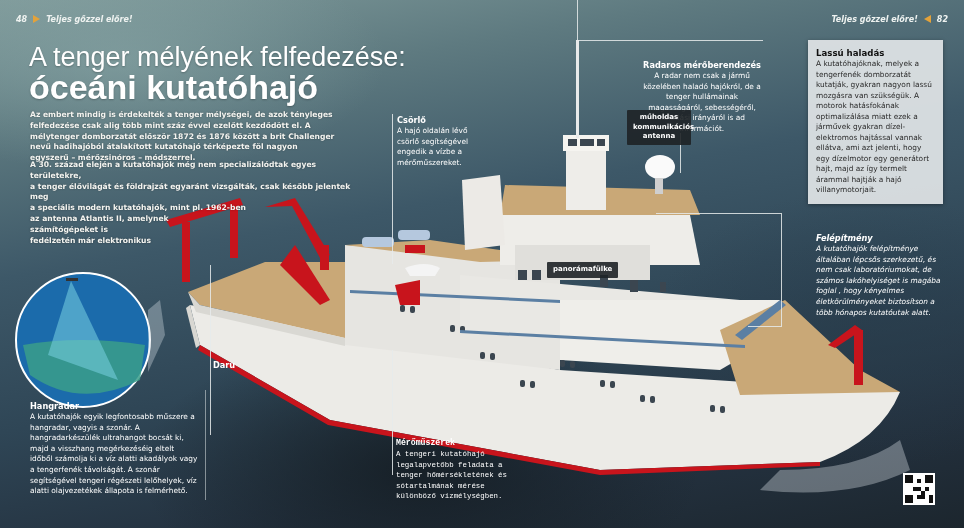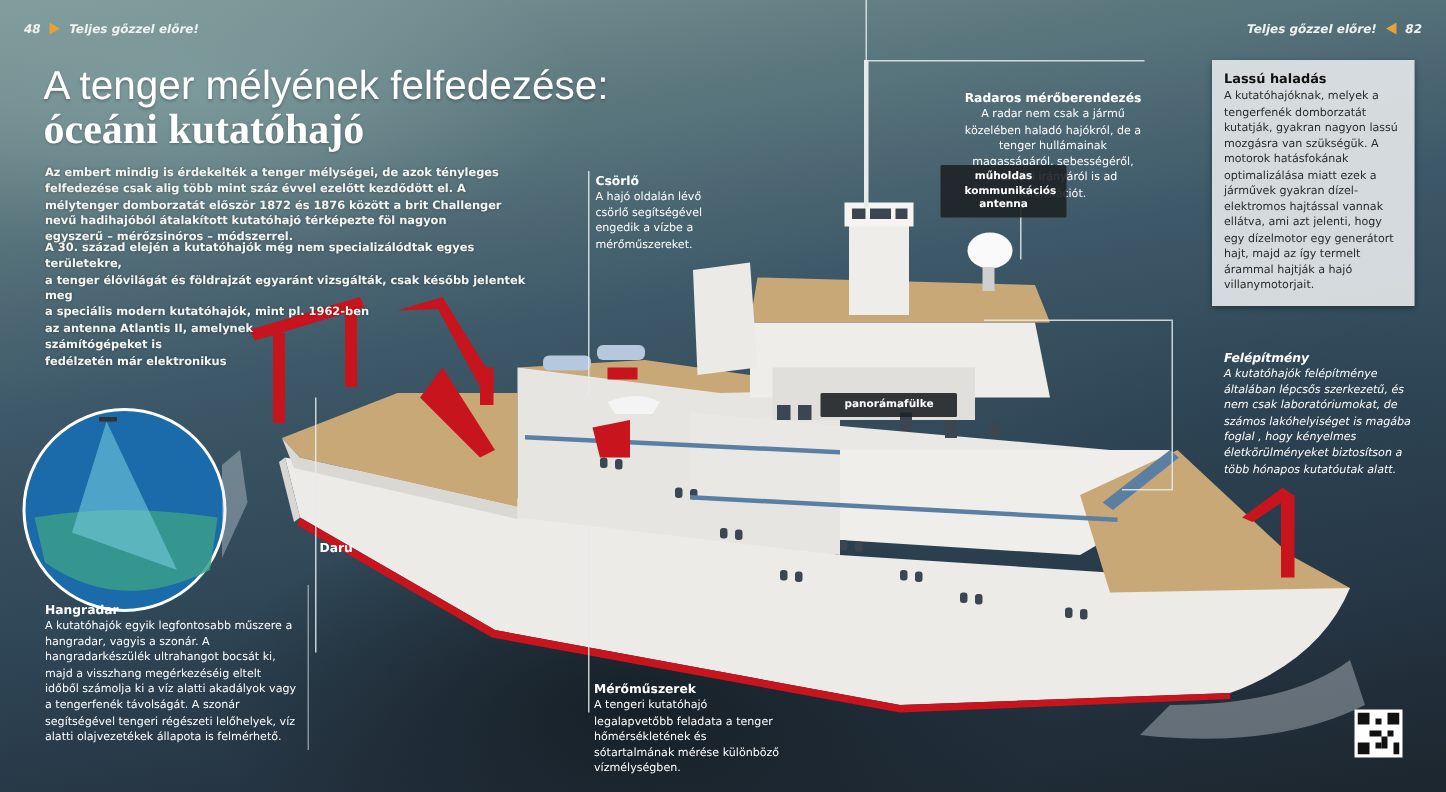--- a/index.html
+++ b/index.html
@@ -12,30 +12,30 @@
       radial-gradient(ellipse 300px 200px at 860px 330px, rgba(40,60,75,0.6), transparent 70%),
       radial-gradient(ellipse 400px 200px at 420px 470px, rgba(20,28,34,0.85), transparent 70%),
       linear-gradient(170deg, #7f9a9a 0%, #5e7a80 18%, #3d5868 40%, #2f4656 62%, #243240 82%, #1c262e 100%);
   }
   .abs { position:absolute; }
   .runhead { font-size:8px; font-weight:bold; color:#eef2f0; display:flex; gap:6px;font-style:italic; }
   .pg { font-weight:bold; }
   .tri-r { width:0; height:0; border-left:7px solid #e3a23a; border-top:4px solid transparent; border-bottom:4px solid transparent; }
   .tri-l { width:0; height:0; border-right:7px solid #e3a23a; border-top:4px solid transparent; border-bottom:4px solid transparent; }
   .title1 { font-family:"Liberation Sans", sans-serif; font-size:27px; line-height:30px; color:#fff; text-shadow:0 1px 2px rgba(0,0,0,0.25); }
-  .title2 { font-family:Liberation Serif, serif; font-size:28px; line-height:30px; font-weight:bold; color:#fff; text-shadow:0 1px 2px rgba(0,0,0,0.25); }
+  .title2 { font-family:Liberation Sans, sans-serif; font-size:34px; line-height:30px; font-weight:bold; color:#fff; text-shadow:0 1px 2px rgba(0,0,0,0.25); }
   .body { font-size:7.6px; line-height:10.8px; color:#f4f4f0; text-shadow:0 0 2px rgba(0,0,0,0.35);font-weight:bold; }
   .h { font-size:8.2px; font-weight:bold; line-height:12px; }
   .cap { font-size:7.4px; line-height:10.6px; }
   .vline { position:absolute; width:1px; background:rgba(230,235,235,0.85); }
   .hline { position:absolute; height:1px; background:rgba(230,235,235,0.85); }
   .sidebox { background:rgba(222,226,228,0.94); color:#222; padding:7px 8px 8px 8px; box-shadow:0 1px 4px rgba(0,0,0,0.35); }
   .sidebox .h { color:#111; font-size:8.6px; }
   .sidebox .cap { color:#2a2a2a; line-height:10.5px; }
-  .label-dark { background:rgba(30,34,38,0.9); color:#fff; font-size:7px; font-weight:bold; text-align:center; line-height:9.5px; padding:3px 16px; border-radius:1px; }
+  .label-dark { background:rgba(30,34,38,0.9); color:#fff; font-size:7px; font-weight:bold; text-align:center; line-height:9.5px; padding:3px 6px; border-radius:1px; }
   .qr { background:#fff; padding:2px; }
 </style>
 </head>
 <body>
 
 <div class="abs runhead" style="left:16px; top:15px;">
   <span class="pg">48</span>
   <span class="tri-r"></span>
   <span>Teljes gőzzel előre!</span>
 </div>
@@ -179,21 +179,21 @@
 
 <div class="abs" style="left:816px; top:232px; width:125px;font-style:italic;">
   <div class="h">Felépítmény</div>
   <div class="cap">A kutatóhajók felépítménye általában lépcsős szerkezetű, és nem csak laboratóriumokat, de számos lakóhelyiséget is magába foglal , hogy kényelmes életkörülményeket biztosítson a több hónapos kutatóutak alatt.</div>
 </div>
 
 <div class="abs" style="left:213px; top:359px; width:98px;">
   <div class="h">Daru</div>
 </div>
 
-<div class="abs" style="left:396px; top:453px; width:125px;">
+<div class="abs" style="left:396px; top:437px; width:125px;font-family:Liberation Mono, monospace;">
   <div class="h">Mérőműszerek</div>
   <div class="cap">A tengeri kutatóhajó legalapvetőbb feladata a tenger hőmérsékletének és sótartalmának mérése különböző vízmélységben.</div>
 </div>
 
 <div class="abs" style="left:30px; top:400px; width:168px;">
   <div class="h">Hangradar</div>
   <div class="cap">A kutatóhajók egyik legfontosabb műszere a hangradar, vagyis a szonár. A hangradarkészülék ultrahangot bocsát ki, majd a visszhang megérkezéséig eltelt időből számolja ki a víz alatti akadályok vagy a tengerfenék távolságát. A szonár segítségével tengeri régészeti lelőhelyek, víz alatti olajvezetékek állapota is felmérhető.</div>
 </div>
 
 <div class="abs qr" style="left:903px; top:473px; width:28px; height:28px;">

